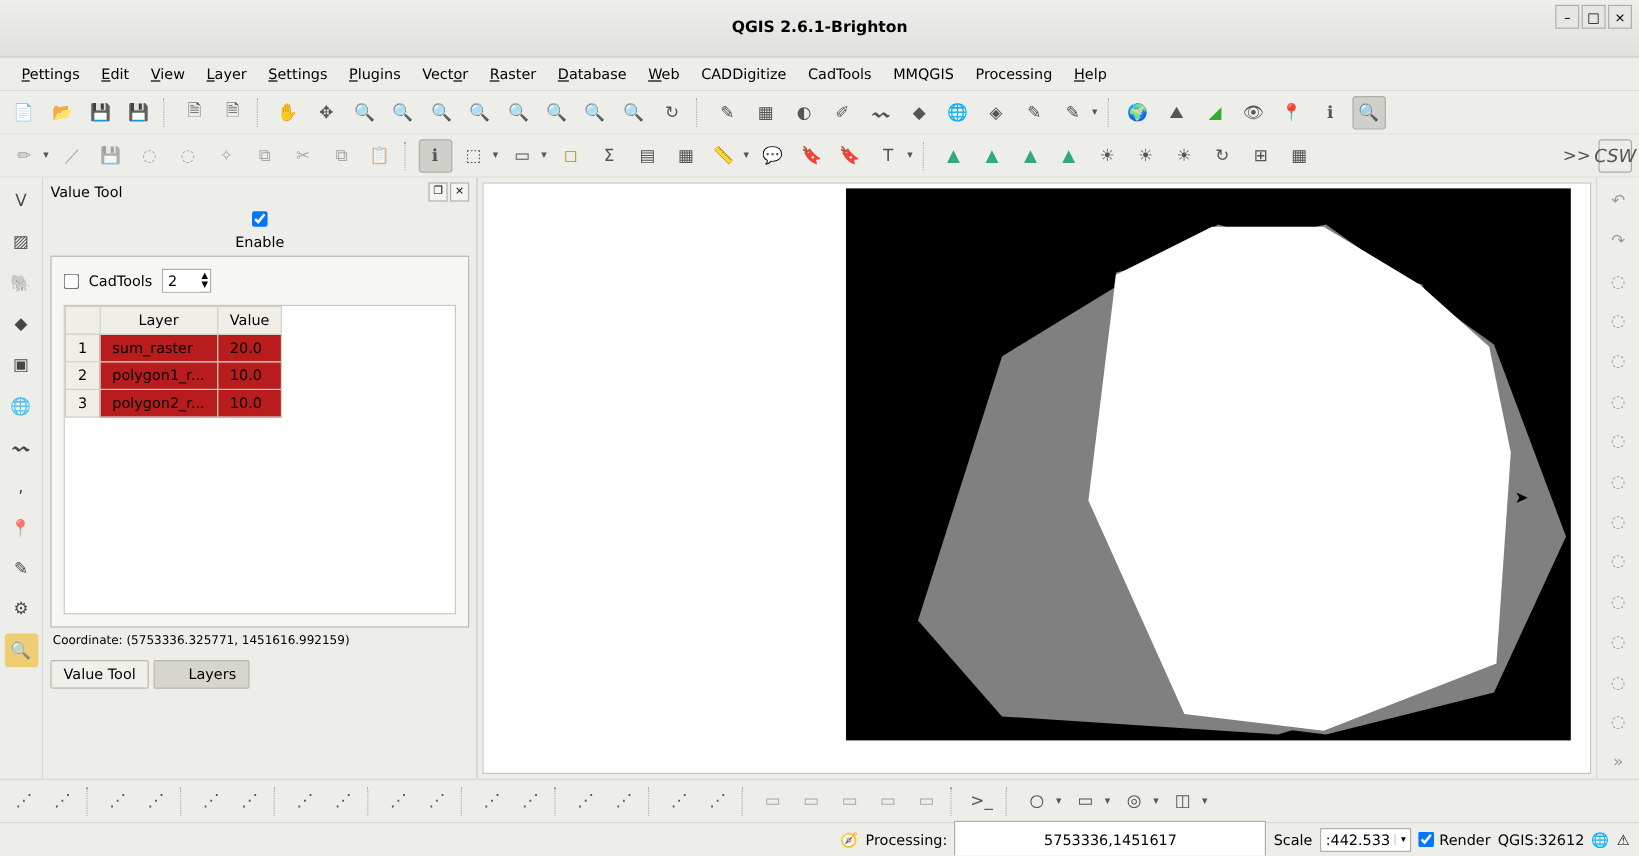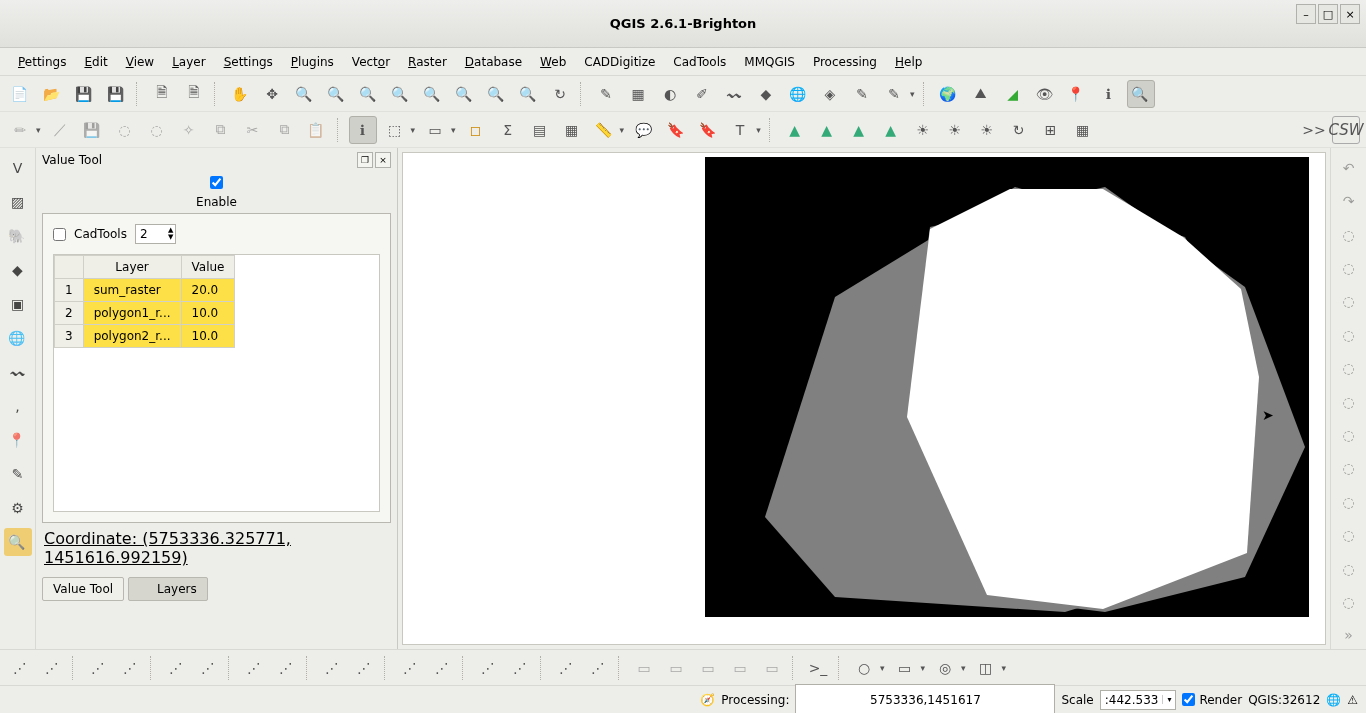--- a/index.html
+++ b/index.html
@@ -34,24 +34,24 @@
 .tab { padding: 6px 12px; border: 1px solid #b8b8b0; border-bottom: none; background: #e2e2dc; cursor: pointer; margin-right: 2px; border-radius: 3px 3px 0 0; }
 .tab.active { background: #f6f6f2; font-weight: normal; }
 .tabbody { margin: 0 6px; border: 1px solid #b8b8b0; background: #f6f6f2; padding: 10px; flex: 0 0 auto; height: 310px; display: flex; flex-direction: column; }
 .decimals-row { display: flex; align-items: center; gap: 8px; margin-bottom: 10px; }
 .spin { display: flex; align-items: center; border: 1px solid #b0b0a8; background: #fff; }
 .spin input { width: 30px; border: none; padding: 2px 4px; outline: none; }
 .spin .arrows { display: flex; flex-direction: column; }
 .spin .arrows span { font-size: 7px; line-height: 7px; padding: 0 2px; cursor: pointer; }
 .vtable { border: 1px solid #c8c8c0; background: #ffffff; flex: 1; overflow: auto; }
 table.vt { border-collapse: collapse; width: auto; }
-table.vt th, table.vt td { border: 1px solid #d0d0c8; padding: 4px 10px; text-align: left; background: #fde047; font-weight: normal; }
+table.vt th, table.vt td { border: 1px solid #d0d0c8; padding: 4px 10px; text-align: left; background: #b91c1c; font-weight: normal; }
 table.vt th { background: #efefe8; text-align: center; }
 table.vt .rowh { background: #efefe8; text-align: center; width: 16px; }
-.coord-line { padding: 6px 8px; font-size: 16px; text-decoration: underline; }
+.coord-line { padding: 6px 8px; font-size: 10px; }
 .bottom-tabs { display: flex; gap: 4px; padding: 4px 6px 6px 6px; }
 .btab { padding: 4px 10px; border: 1px solid #b8b8b0; background: #f0f0ea; cursor: pointer; border-radius: 2px; }
 .btab.active { background: #d6d6ce; padding-left: 28px; }
 .canvas { flex: 1; background: #ffffff; position: relative; border: 1px solid #c8c8c0; margin: 4px; }
 .canvas-inner { position: absolute; left: 302px; top: 4px; width: 604px; height: 460px; background: #000; }
 .poly1 { fill: #808080; }
 .poly2 { fill: #808080; }
 .polyint { fill: #ffffff; }
 .cursor-arrow { position: absolute; left: 557px; top: 250px; font-size: 14px; color: #000; }
 .bottom-tbrow { height: 36px; display: flex; align-items: center; gap: 4px; padding: 2px 6px; border-top: 1px solid #d8d8d4; background: #ededea; }

